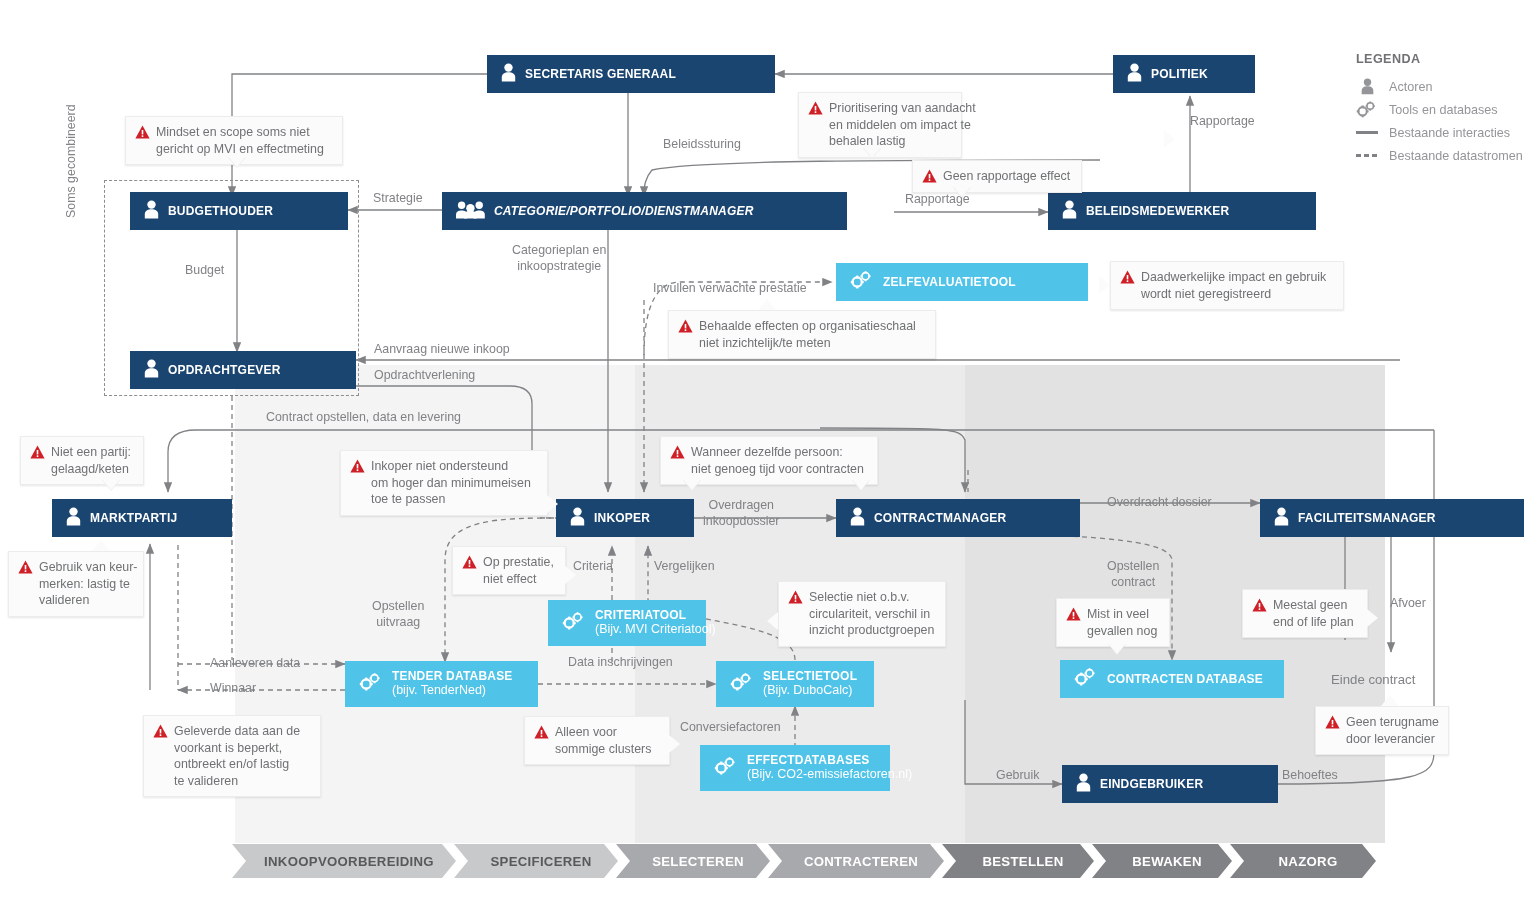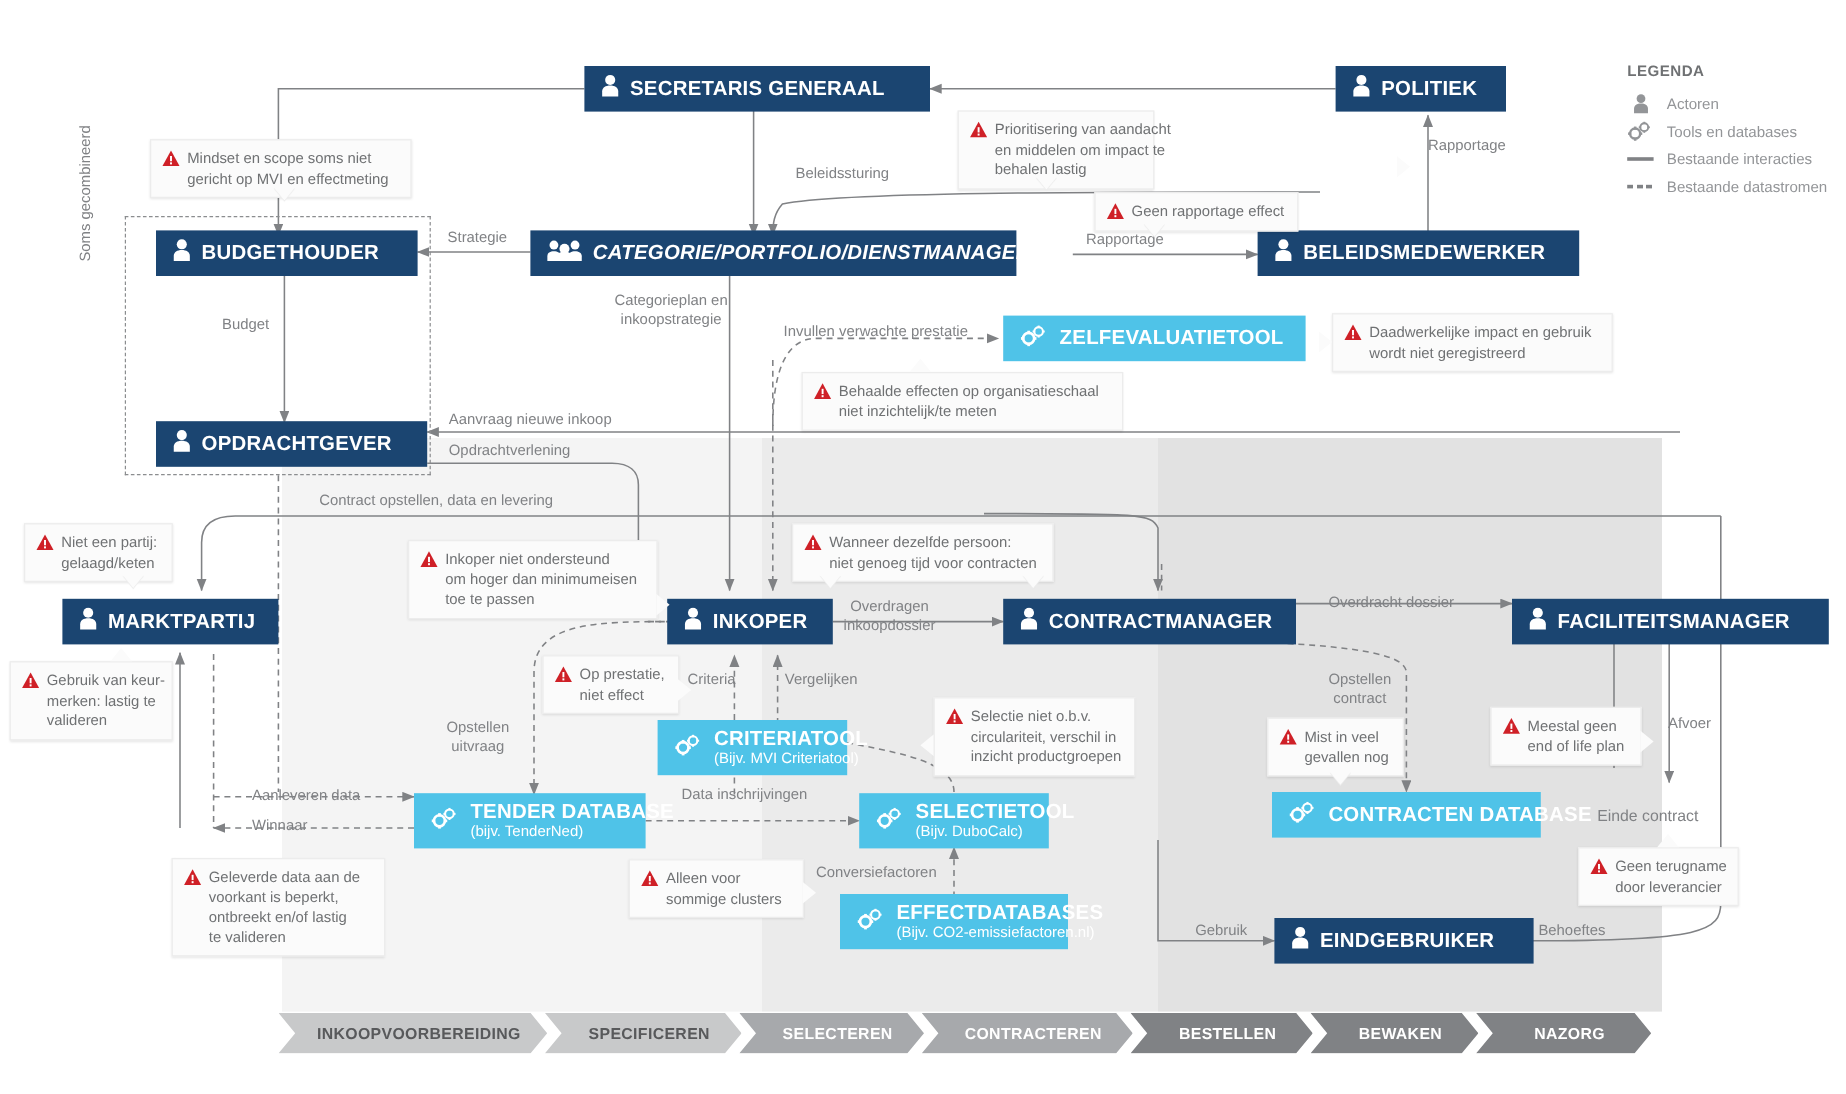--- a/index.html
+++ b/index.html
@@ -12,21 +12,21 @@
   .band.b2{left:635px;width:330px;background:#ebebeb;}
   .band.b3{left:965px;width:420px;background:#e2e2e2;}
 
   
   #wires{position:absolute;left:0;top:0;width:1538px;height:912px;}
 
   
   .node{position:absolute;display:flex;align-items:center;gap:9px;
         box-sizing:border-box;padding:0 14px;color:#fff;}
   .node .lbl{display:flex;flex-direction:column;line-height:1.08;}
-  .node .t1{font-size:17px;font-weight:bold;letter-spacing:.2px;white-space:nowrap;}
+  .node .t1{font-size:12px;font-weight:bold;letter-spacing:.2px;white-space:nowrap;}
   .node .t2{font-size:12.5px;font-weight:normal;white-space:nowrap;margin-top:1px;}
   .actor{background:#1b4571;height:38px;}
   .tool{background:#4fc3e8;height:38px;}
   .tool.two{height:46px;}
   .ico{flex:0 0 auto;display:block;}
 
   
   .elab{position:absolute;color:#808285;font-size:12.4px;line-height:1.25;
         white-space:pre;background:transparent;}
   .elab.c{text-align:center;}
@@ -460,21 +460,21 @@
       </span>
   </div>
 
   <div class="elab" style="left:663px;top:137px;">Beleidssturing</div>
   <div class="elab" style="left:1190px;top:114px;">Rapportage</div>
   <div class="elab" style="left:373px;top:191px;text-align:center;">Strategie</div>
   <div class="elab" style="left:905px;top:192px;">Rapportage</div>
   <div class="elab" style="left:185px;top:263px;">Budget</div>
   <div class="elab c" style="left:512px;top:243px;">Categorieplan en
 inkoopstrategie</div>
-  <div class="elab" style="left:653px;top:269px;">Invullen verwachte prestatie</div>
+  <div class="elab" style="left:653px;top:281px;">Invullen verwachte prestatie</div>
   <div class="elab" style="left:374px;top:342px;">Aanvraag nieuwe inkoop</div>
   <div class="elab" style="left:374px;top:368px;">Opdrachtverlening</div>
   <div class="elab" style="left:266px;top:410px;">Contract opstellen, data en levering</div>
   <div class="elab c" style="left:703px;top:498px;">Overdragen
 inkoopdossier</div>
   <div class="elab" style="left:1107px;top:495px;">Overdracht dossier</div>
   <div class="elab" style="left:573px;top:559px;">Criteria</div>
   <div class="elab" style="left:654px;top:559px;">Vergelijken</div>
   <div class="elab c" style="left:372px;top:599px;">Opstellen
 uitvraag</div>

